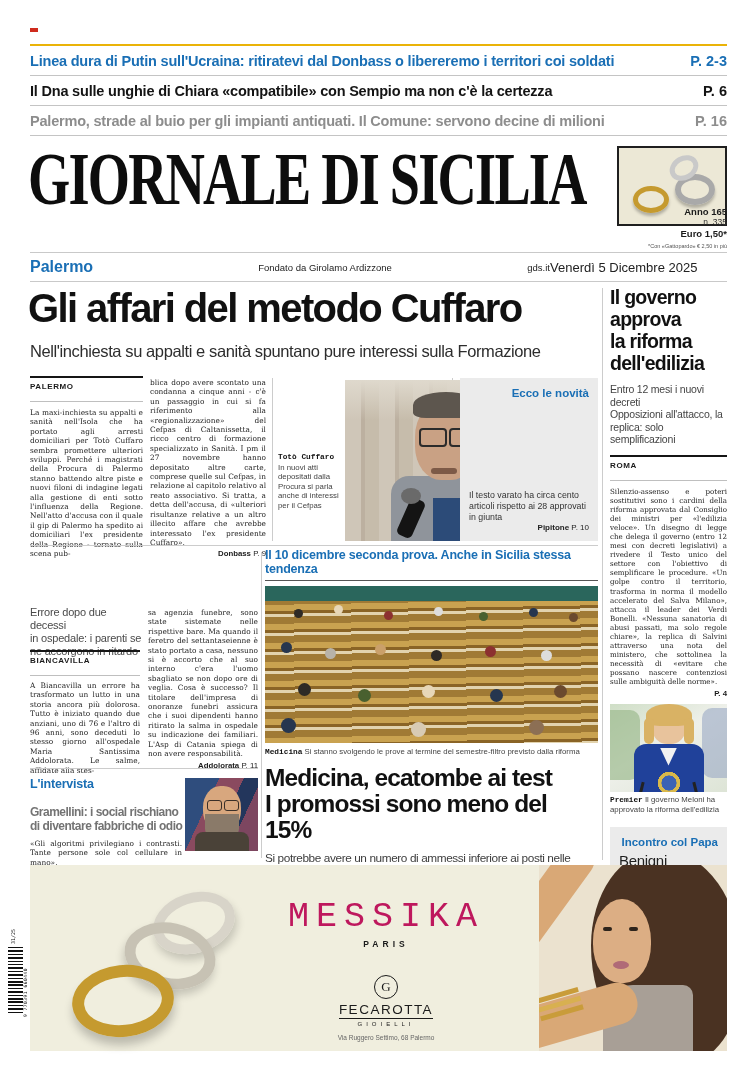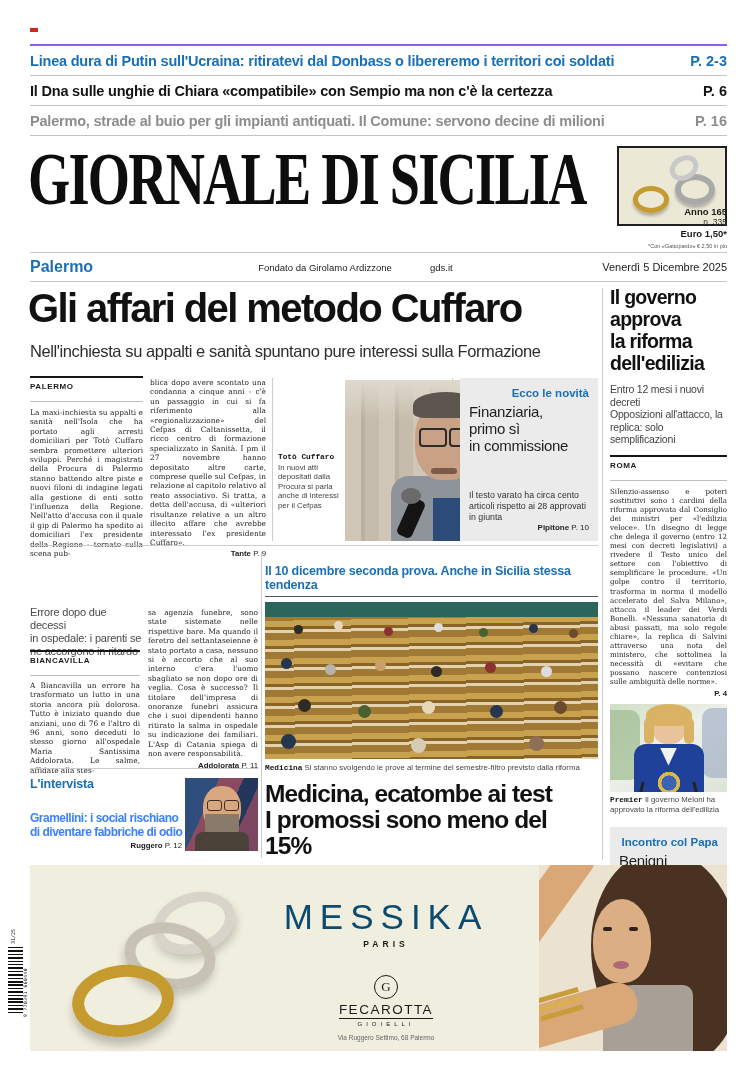--- a/index.html
+++ b/index.html
@@ -5,21 +5,21 @@
   html,body{margin:0;padding:0;background:#e8e8e8;}
   .page{position:relative;width:755px;height:1080px;background:#fff;margin:0 auto;
         font-family:"Liberation Sans",sans-serif;color:#1a1a1a;overflow:hidden;}
   .abs{position:absolute;}
   .preline{white-space:pre-line;}
   .serifbody{font-family:"DejaVu Serif",serif;font-size:7.4px;line-height:9.4px;
              text-align:justify;color:#222;}
   .vdiv{position:absolute;width:1px;background:#ccc;}
   .hdiv{position:absolute;height:1px;background:#ccc;}
   
-  .teasers{position:absolute;left:30px;top:44px;width:697px;border-top:2px solid #8b5cf6;}
+  .teasers{position:absolute;left:30px;top:44px;width:697px;border-top:2px solid #eab308;}
   .teaser{display:flex;align-items:center;justify-content:space-between;
           padding:7px 0 6px;border-bottom:1px solid #c4c4c4;}
   .teaser .t{font-size:14.5px;font-weight:bold;letter-spacing:-0.2px;}
   .teaser .p{font-size:14.5px;font-weight:bold;margin-left:12px;white-space:nowrap;}
   .t-blue{color:#1a6fb5;} .t-black{color:#141414;} .t-gray{color:#8d8d8d;}
   
   .mast-title{position:absolute;left:28px;top:138px;font-family:"Liberation Serif",serif;
       font-weight:bold;font-size:62px;letter-spacing:-2px;white-space:nowrap;color:#0d0d0d;
       transform:scale(0.875,1.18);transform-origin:left top;}
   .mast-thumb{position:absolute;left:617px;top:146px;width:106px;height:76px;
@@ -28,22 +28,22 @@
   .mast-info{position:absolute;right:28px;top:206px;width:220px;text-align:right;line-height:11px;}
   .mast-info .b{font-size:9.5px;font-weight:bold;}
   .mast-info .n{font-size:8.5px;color:#333;}
   .mast-info .f{font-size:5.5px;color:#555;margin-top:2px;}
   
   .dateline{position:absolute;left:30px;top:252px;width:697px;height:28px;
       border-top:1px solid #c9c9c9;border-bottom:1px solid #c9c9c9;
       display:flex;align-items:center;}
   .dateline .city{font-size:16px;font-weight:bold;color:#1a6fb5;width:190px;}
   .dateline .mid{font-size:9.5px;color:#222;width:210px;text-align:center;}
-  .dateline .site{font-size:9.5px;color:#222;width:120px;text-align:left;}
-  .dateline .date{font-size:11px;color:#222;flex:1;text-align:right;}
+  .dateline .site{font-size:9.5px;color:#222;width:120px;text-align:right;}
+  .dateline .date{font-size:13px;color:#222;flex:1;text-align:left;}
   
   .lead-title{position:absolute;left:28px;top:286px;width:575px;font-size:40px;
       font-weight:bold;letter-spacing:-1.6px;color:#111;}
   .lead-deck{position:absolute;left:30px;top:342px;width:570px;font-size:16.5px;
       letter-spacing:-0.4px;color:#2d2d2d;}
   .colkicker{font-size:8px;font-weight:bold;letter-spacing:0.6px;
       border-top:2px solid #151515;border-bottom:1px solid #bfbfbf;
       padding:4px 0 10px;}
   .byline{font-size:7.8px;text-align:right;margin-top:2px;}
   .byline b{font-weight:bold;}
@@ -56,21 +56,21 @@
   
   .h2a{font-size:20.5px;line-height:22px;font-weight:bold;letter-spacing:-0.7px;color:#111;}
   .deck2{font-size:11px;line-height:13px;color:#4a4a4a;letter-spacing:-0.2px;}
   .bluek{font-size:12.5px;font-weight:bold;color:#1a6fb5;letter-spacing:-0.2px;}
   
   .photo{position:absolute;overflow:hidden;}
   .capline{font-size:7.8px;line-height:9.6px;color:#333;}
   .capline b{color:#111;font-family:Liberation Mono, monospace;}
   
   .ad{position:absolute;left:30px;top:865px;width:697px;height:186px;background:#f0eede;}
-  .ad-brand{font-size:35px;letter-spacing:7px;color:#0c4a6e;font-weight:400;}
+  .ad-brand{font-size:35px;letter-spacing:7px;color:#be185d;font-weight:400;font-family:Liberation Mono, monospace;}
   .ad-paris{font-size:8.5px;letter-spacing:4px;font-weight:bold;color:#1b1b1b;margin-top:2px;}
   .ad-mono{width:22px;height:22px;border:1.4px solid #1b1b1b;border-radius:50%;
       margin:0 auto;font-family:"Liberation Serif",serif;font-size:13px;line-height:22px;}
   .ad-ret{font-size:13.5px;letter-spacing:1.5px;color:#1b1b1b;margin-top:3px;
       border-bottom:1px solid #1b1b1b;display:inline-block;padding-bottom:1px;}
   .ad-sub{font-size:6px;letter-spacing:4px;color:#1b1b1b;margin-top:2px;}
   .ad-addr{font-size:6.5px;color:#666;margin-top:7px;}
   
   .barcode{position:absolute;left:8px;top:931px;width:22px;height:100px;}
   .bars{position:absolute;left:0;top:16px;width:15px;height:66px;
@@ -130,21 +130,21 @@
   <div class="vdiv" style="left:272px;top:378px;height:163px;"></div>
   <div class="vdiv" style="left:452px;top:378px;height:163px;"></div>
   <div class="vdiv" style="left:261px;top:552px;height:306px;"></div>
 
   <div class="abs" style="left:30px;top:376px;width:113px;">
     <div class="colkicker">PALERMO</div>
     <div class="serifbody" style="margin-top:6px;">La maxi-inchiesta su appalti e sanità nell'Isola che ha portato agli arresti domiciliari per Totò Cuffaro sembra promettere ulteriori sviluppi. Perché i magistrati della Procura di Palermo stanno battendo altre piste e nuovi filoni di indagine legati alla gestione di enti sotto l'influenza della Regione. Nell'atto d'accusa con il quale il gip di Palermo ha spedito ai domiciliari l'ex presidente della Regione - tornato sulla scena pub-</div>
   </div>
   <div class="abs" style="left:150px;top:378px;width:116px;">
     <div class="serifbody">blica dopo avere scontato una condanna a cinque anni - c'è un passaggio in cui si fa riferimento alla «regionalizzazione» del Cefpas di Caltanissetta, il ricco centro di formazione specializzato in Sanità. I pm il 27 novembre hanno depositato altre carte, comprese quelle sul Cefpas, in relazione al capitolo relativo al reato associativo. Si tratta, a detta dell'accusa, di «ulteriori risultanze relative a un altro illecito affare che avrebbe interessato l'ex presidente Cuffaro».</div>
-    <div class="byline"><b>Tante</b>&nbsp;<span>P. 9</span></div>
+    <div class="byline"><b>Donbass</b>&nbsp;<span>P. 9</span></div>
   </div>
 
   <div class="abs" style="left:278px;top:452px;width:62px;">
     <div class="capline"><b>Totò Cuffaro</b></div>
     <div class="capline" style="color:#444;">In nuovi atti depositati dalla Procura si parla anche di interessi per il Cefpas</div>
   </div>
 
   <div class="photo" style="left:345px;top:380px;width:172px;height:161px;
        background:repeating-linear-gradient(90deg,#cfc6b8 0 16px,#bcb0a0 16px 20px,#c6bcab 20px 34px);">
     <div class="abs" style="left:0;top:0;width:172px;height:40px;background:linear-gradient(#dfd9cd,rgba(223,217,205,0));"></div>
@@ -154,23 +154,20 @@
     <div class="abs" style="left:68px;top:12px;width:66px;height:26px;background:#5d564e;border-radius:50% 50% 20% 20%;"></div>
     <div class="abs" style="left:74px;top:48px;width:24px;height:15px;border:2.5px solid #2b2b2b;border-radius:4px;"></div>
     <div class="abs" style="left:104px;top:48px;width:24px;height:15px;border:2.5px solid #2b2b2b;border-radius:4px;"></div>
     <div class="abs" style="left:86px;top:88px;width:26px;height:6px;background:#7d5a47;border-radius:3px;"></div>
     <div class="abs" style="left:58px;top:118px;width:16px;height:40px;background:#141414;border-radius:5px;transform:rotate(24deg);"></div>
     <div class="abs" style="left:56px;top:108px;width:20px;height:16px;background:#6a6a6a;border-radius:50%;"></div>
   </div>
 
   <div class="gbox abs" style="left:460px;top:378px;width:138px;height:163px;display:flex;flex-direction:column;">
     <div class="gk">Ecco le novità</div>
-    <div class="gt preline">Finanziaria,
-primo sì
-in commissione</div>
     <div style="flex:1;"></div>
     <div class="gb">Il testo varato ha circa cento articoli rispetto ai 28 approvati in giunta</div>
     <div class="gp"><b>Pipitone</b>&nbsp;<span style="font-weight:normal;">P. 10</span></div>
   </div>
 
   <div class="abs" style="left:610px;top:286px;width:117px;">
     <div class="preline" style="font-size:19.5px;line-height:22px;font-weight:bold;letter-spacing:-0.7px;color:#111;">Il governo
 approva
 la riforma
 dell'edilizia</div>
@@ -214,34 +211,35 @@
   </div>
   <div class="abs" style="left:148px;top:608px;width:110px;">
     <div class="serifbody">sa agenzia funebre, sono state sistemate nelle rispettive bare. Ma quando il feretro del settantaseienne è stato portato a casa, nessuno si è accorto che al suo interno c'era l'uomo sbagliato se non dopo ore di veglia. Cosa è successo? Il titolare dell'impresa di onoranze funebri assicura che i suoi dipendenti hanno ritirato la salma in ospedale su indicazione dei familiari. L'Asp di Catania spiega di non avere responsabilità.</div>
     <div class="byline"><b>Addolorata</b>&nbsp;<span>P. 11</span></div>
   </div>
 
   <div class="hdiv" style="left:30px;top:768px;width:228px;"></div>
 
   <div class="abs" style="left:30px;top:777px;width:228px;height:82px;">
     <div class="bluek">L'intervista</div>
-    <div class="preline" style="width:158px;font-size:12px;line-height:13.5px;font-weight:bold;letter-spacing:-0.5px;margin-top:21px;color:#3b82f6;">Gramellini: i social rischiano
+    <div class="preline" style="width:158px;font-size:12px;line-height:13.5px;font-weight:bold;letter-spacing:-0.5px;margin-top:15px;color:#737373;">Gramellini: i social rischiano
 di diventare fabbriche di odio</div>
+    <div class="serifbody" style="width:152px;margin-top:6px;">«Gli algoritmi privilegiano i contrasti. Tante persone sole col cellulare in mano».</div>
     <div class="byline" style="width:152px;"><b>Ruggero</b>&nbsp;<span>P. 12</span></div>
     <div class="photo" style="right:0;top:1px;width:73px;height:73px;left:auto;position:absolute;
          background:linear-gradient(115deg,#2f4d7d 0 32%,#8a4a5f 32% 55%,#23365c 55% 72%,#7d4660 72%);">
       <div class="abs" style="left:18px;top:8px;width:38px;height:46px;background:#d8a77e;border-radius:46%;"></div>
       <div class="abs" style="left:20px;top:36px;width:34px;height:26px;background:#8a7a69;border-radius:0 0 45% 45%;"></div>
       <div class="abs" style="left:22px;top:22px;width:13px;height:9px;border:1.6px solid #3a2f28;border-radius:3px;"></div>
       <div class="abs" style="left:39px;top:22px;width:13px;height:9px;border:1.6px solid #3a2f28;border-radius:3px;"></div>
       <div class="abs" style="left:10px;top:54px;width:54px;height:20px;background:#4a4238;border-radius:8px 8px 0 0;"></div>
     </div>
   </div>
 
-  <div class="abs" style="left:265px;top:564px;width:333px;">
+  <div class="abs" style="left:265px;top:548px;width:333px;">
     <div class="bluek">Il 10 dicembre seconda prova. Anche in Sicilia stessa tendenza</div>
     <div style="height:1px;background:#555;margin-top:4px;"></div>
     <div class="photo" style="position:relative;margin-top:5px;width:333px;height:157px;
         background:linear-gradient(#2a665c 0 15px,rgba(0,0,0,0) 15px),
         repeating-linear-gradient(179deg,#c9a250 0 6px,#8a6426 6px 9px,#e2d3ae 9px 12px,#a07a35 12px 19px);">
       <div class="dot" style="left:0;top:0;width:7px;height:7px;box-shadow:
         30px 24px 0 1px #2e2a26, 70px 20px 0 1px #e7d7b8, 120px 26px 0 1px #8c3030,
         170px 22px 0 1px #ddd, 215px 27px 0 1px #49602f, 265px 23px 0 1px #26364f,
         305px 28px 0 1px #6b4a2e, 18px 58px 0 2px #26364f, 62px 64px 0 2px #b8b3a8,
         112px 60px 0 2px #caa06a, 168px 66px 0 2px #2e2a26, 222px 62px 0 2px #8c3030,

